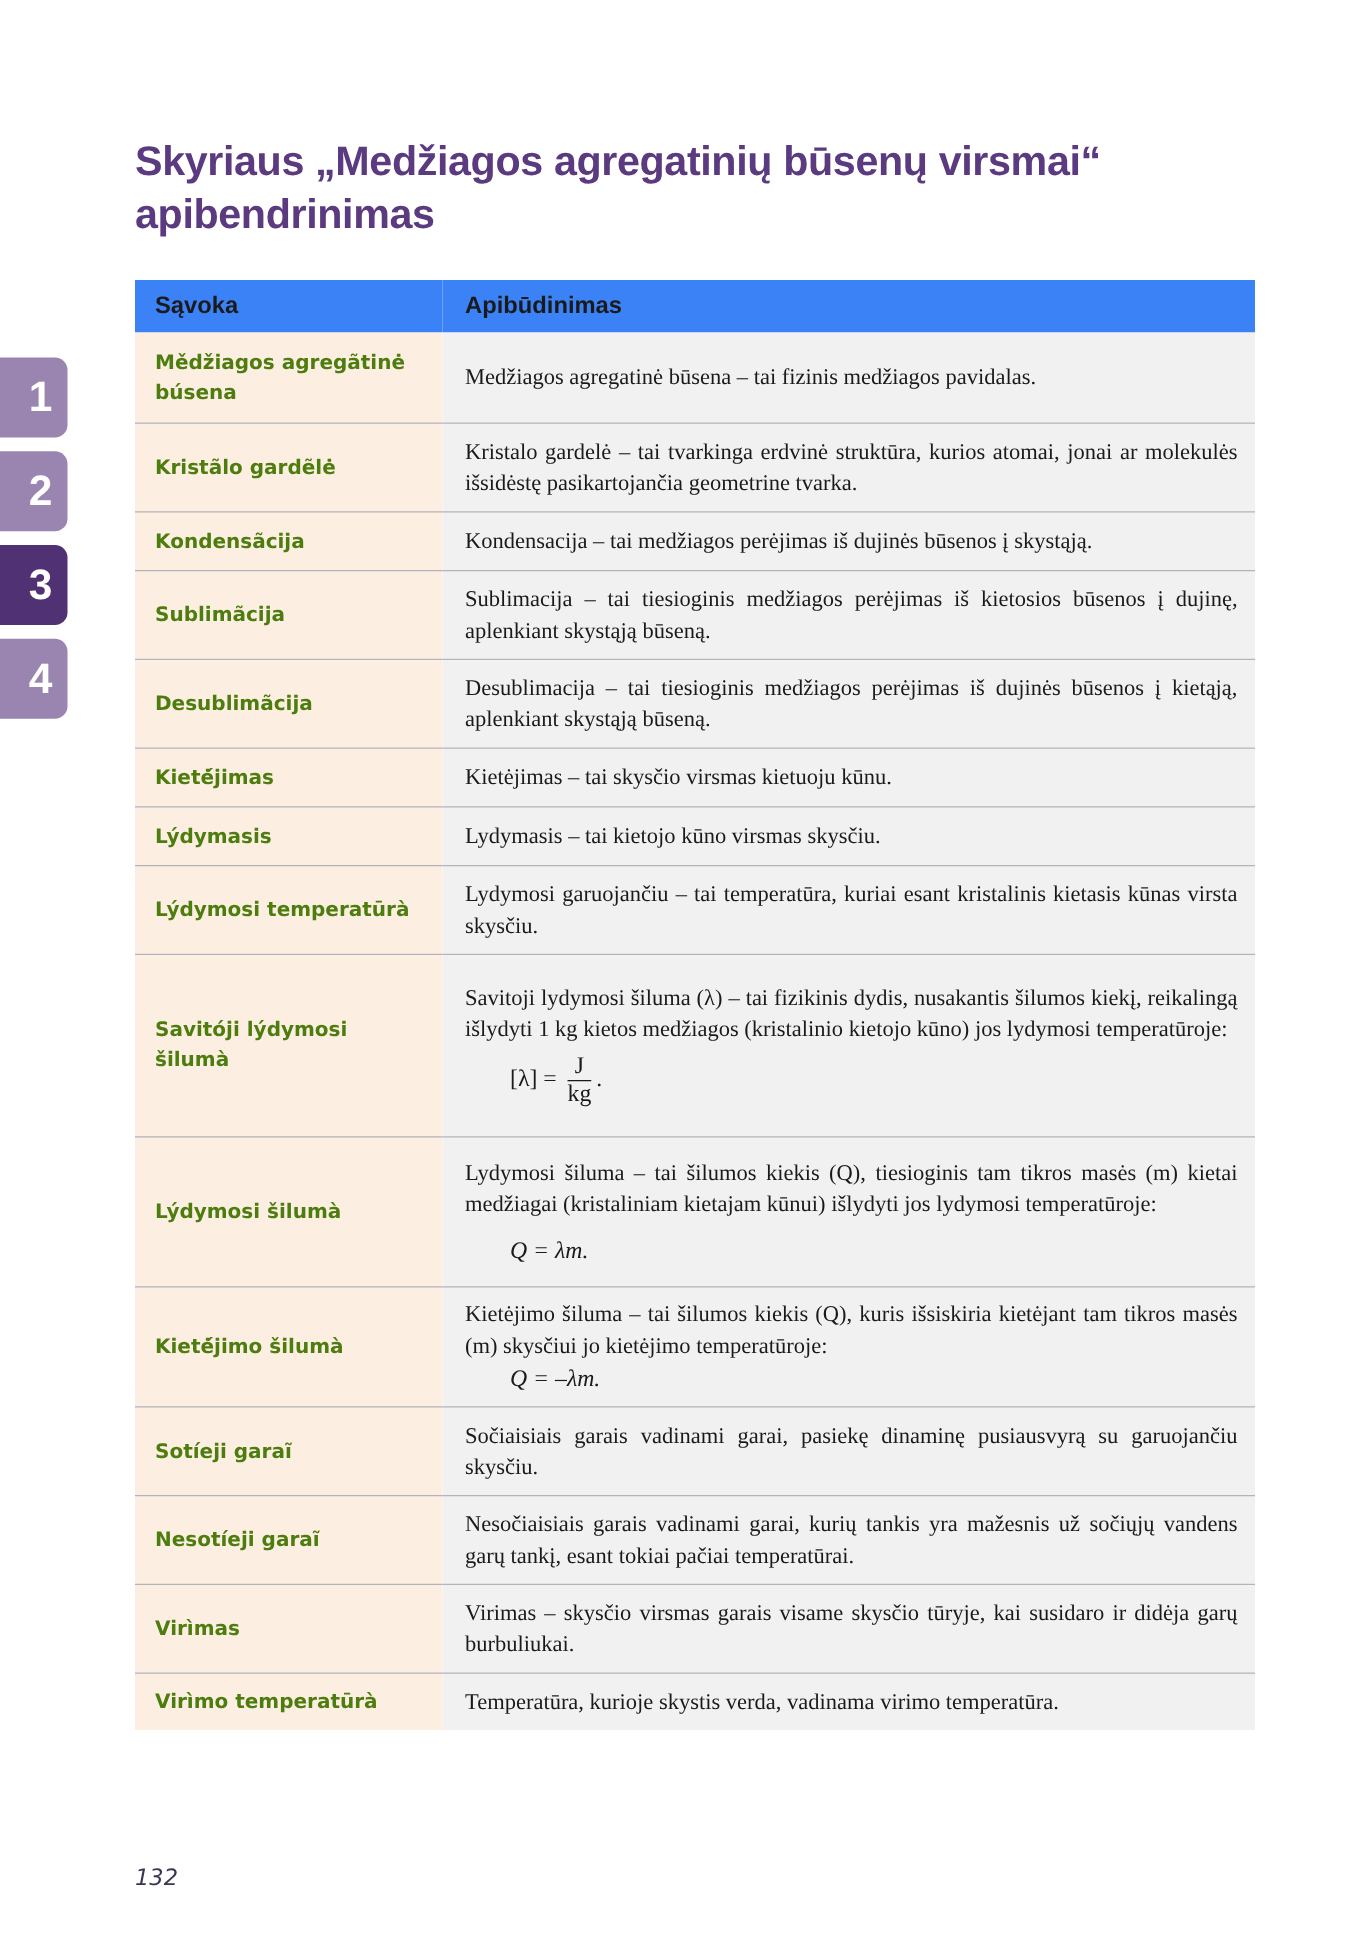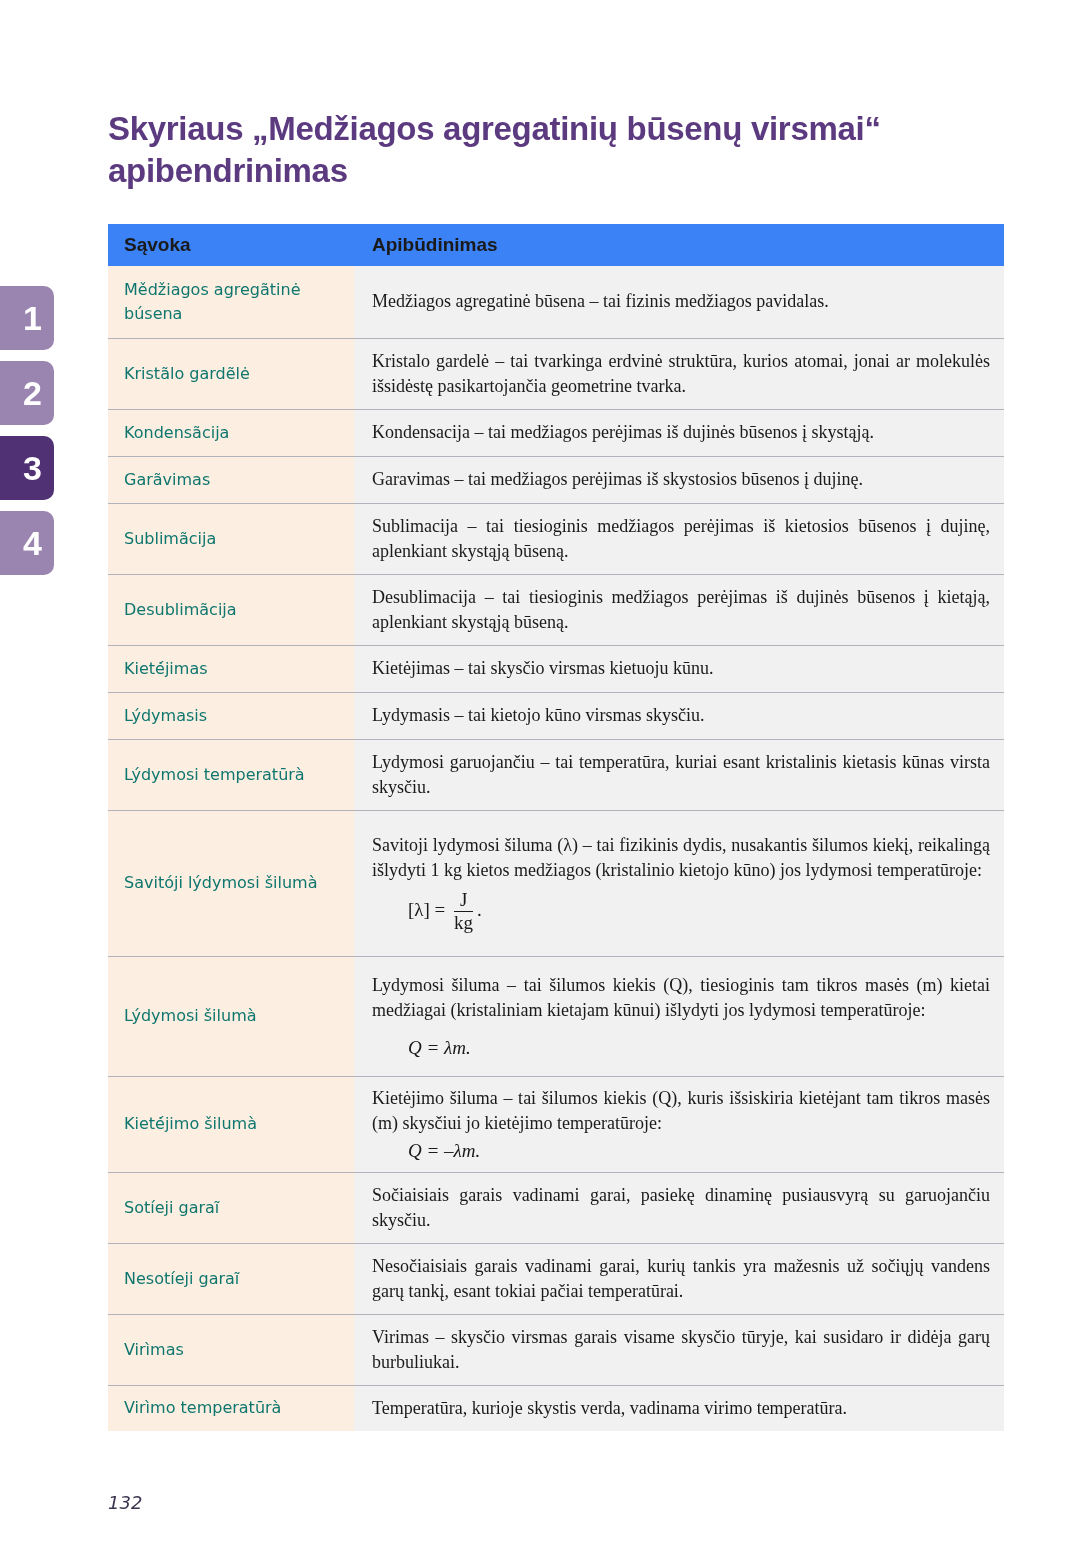--- a/index.html
+++ b/index.html
@@ -30,22 +30,22 @@
   .summary-table th {
     background: #3b82f6; color: #1a1a1a; text-align: left;
     font-family: "Liberation Sans", sans-serif; font-weight: bold; font-size: 19px;
     height: 42px; padding: 0 0 0 16px; vertical-align: middle;
   }
   .summary-table th.col-def { padding-left: 18px; }
   .summary-table td { border-bottom: 1.5px solid #b3b3bb; vertical-align: middle; }
   .summary-table tr:last-child td { border-bottom: none; }
   .term {
     width: 246px; background: #fcefe2; padding: 0 14px 0 16px;
-    font-family: "DejaVu Sans", sans-serif; font-weight: normal; font-size: 16px; line-height: 24px;
-    color: #0f766e;
+    font-family: "DejaVu Sans", sans-serif; font-weight: bold; font-size: 16px; line-height: 24px;
+    color: #4d7c0f;
   }
   .def {
     background: #f1f1f2; padding: 8px 14px 8px 18px;
     font-family: "Liberation Serif", serif; font-size: 18px; line-height: 25px; color: #1a1a1a;
     text-align: justify;
   }
   .formula {
     font-family: "Liberation Serif", serif; font-size: 19px; padding-left: 36px; margin-top: 6px;
   }
   .frac { display: inline-block; vertical-align: middle; text-align: center; margin: 0 4px; }
@@ -80,24 +80,20 @@
       <td class="term">Mědžiagos agregãtinė búsena</td>
       <td class="def">Medžiagos agregatinė būsena – tai fizinis medžiagos pavidalas.</td>
     </tr>
     <tr style="height:71px">
       <td class="term">Kristãlo gardẽlė</td>
       <td class="def">Kristalo gardelė – tai tvarkinga erdvinė struktūra, kurios atomai, jonai ar molekulės išsidėstę pasikartojančia geometrine tvarka.</td>
     </tr>
     <tr style="height:47px">
       <td class="term">Kondensãcija</td>
       <td class="def">Kondensacija – tai medžiagos perėjimas iš dujinės būsenos į skystąją.</td>
-    </tr>
-    <tr style="height:47px">
-      <td class="term">Garãvimas</td>
-      <td class="def">Garavimas – tai medžiagos perėjimas iš skystosios būsenos į dujinę.</td>
     </tr>
     <tr style="height:71px">
       <td class="term">Sublimãcija</td>
       <td class="def">Sublimacija – tai tiesioginis medžiagos perėjimas iš kietosios būsenos į dujinę, aplenkiant skystąją būseną.</td>
     </tr>
     <tr style="height:71px">
       <td class="term">Desublimãcija</td>
       <td class="def">Desublimacija – tai tiesioginis medžiagos perėjimas iš dujinės būsenos į kietąją, aplenkiant skystąją būseną.</td>
     </tr>
     <tr style="height:47px">

